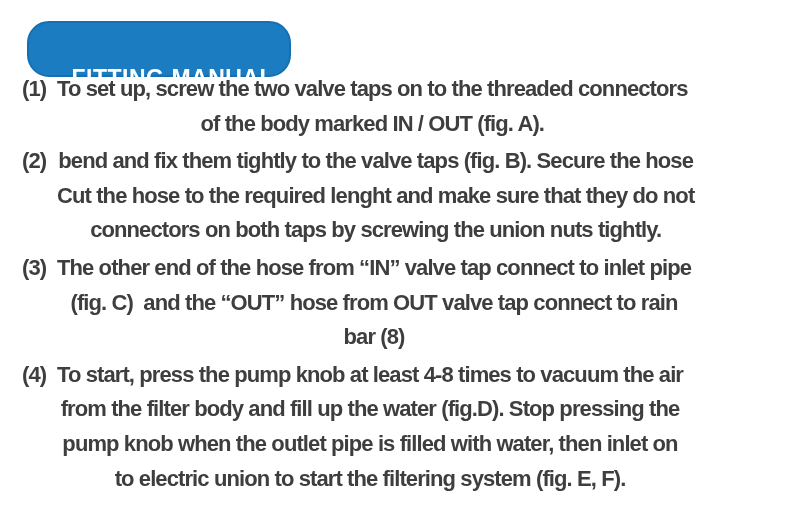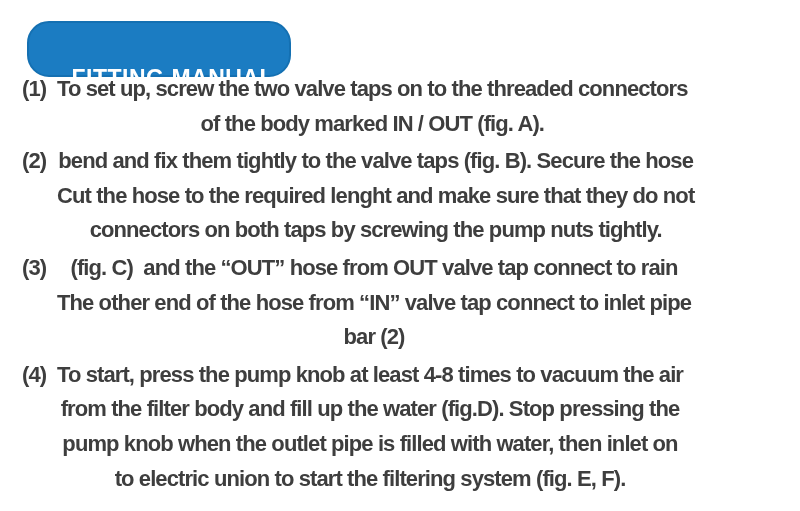--- a/index.html
+++ b/index.html
@@ -77,30 +77,30 @@
         <div class="line">To set up, screw the two valve taps on to the threaded connectors</div>
         <div class="line">of the body marked IN / OUT (fig. A).</div>
       </div>
     </div>
 
     <div class="item">
       <div class="num">(2)</div>
       <div class="lines">
         <div class="line">bend and fix them tightly to the valve taps (fig. B). Secure the hose</div>
         <div class="line">Cut the hose to the required lenght and make sure that they do not</div>
-        <div class="line">connectors on both taps by screwing the pump nuts tightly.</div>
+        <div class="line">connectors on both taps by screwing the union nuts tightly.</div>
       </div>
     </div>
 
     <div class="item">
       <div class="num">(3)</div>
       <div class="lines">
+        <div class="line">The other end of the hose from “IN” valve tap connect to inlet pipe</div>
         <div class="line">(fig. C)  and the “OUT” hose from OUT valve tap connect to rain</div>
-        <div class="line">The other end of the hose from “IN” valve tap connect to inlet pipe</div>
-        <div class="line">bar (2)</div>
+        <div class="line">bar (8)</div>
       </div>
     </div>
 
     <div class="item">
       <div class="num">(4)</div>
       <div class="lines">
         <div class="line">To start, press the pump knob at least 4-8 times to vacuum the air</div>
         <div class="line">from the filter body and fill up the water (fig.D). Stop pressing the</div>
         <div class="line">pump knob when the outlet pipe is filled with water, then inlet on</div>
         <div class="line">to electric union to start the filtering system (fig. E, F).</div>

